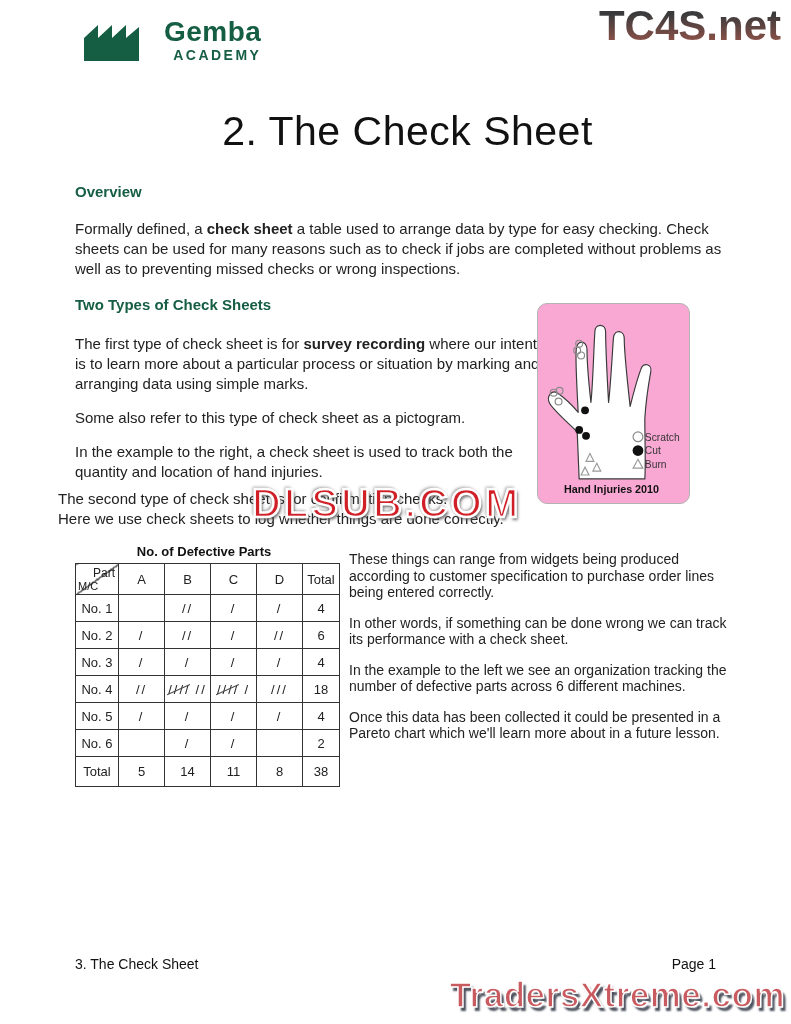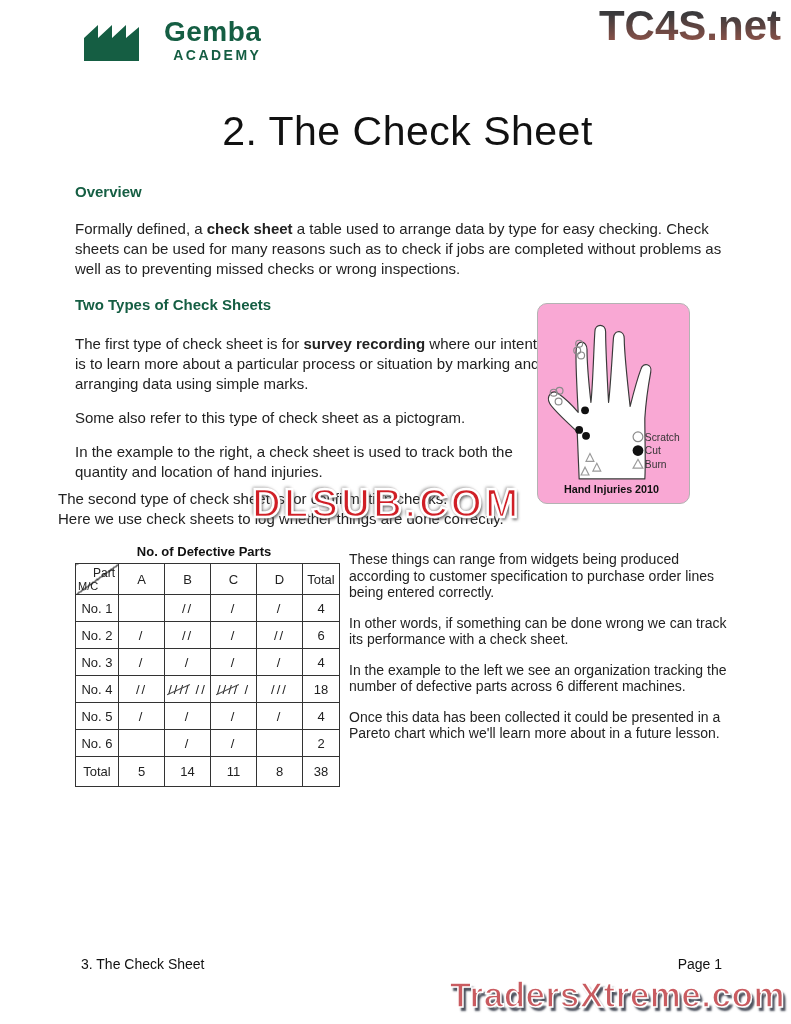--- a/index.html
+++ b/index.html
@@ -68,21 +68,21 @@
   td.tally{font-size:17px;color:#4a4a4a;letter-spacing:2px;font-weight:400;}
   .t5{position:relative;display:inline-block;margin-right:5px;}
   .t5::after{content:'';position:absolute;left:-2px;right:-1px;top:48%;
     border-top:1.6px solid #4a4a4a;transform:rotate(-24deg);}
   .tr{display:inline-block;}
   
   .right-col{position:absolute;left:349px;top:551px;width:388px;
     font-size:14px;line-height:16.5px;color:#222;}
   .right-col p{margin:0 0 14px 0;}
   
-  .footer{position:absolute;left:81px;top:956px;width:641px;display:flex;
+  .footer{position:absolute;left:75px;top:956px;width:641px;display:flex;
     justify-content:space-between;font-size:14px;color:#111;gap:8px;}
 </style>
 </head>
 <body>
 
 <div class="page">
 
   <div class="logo">
     <svg width="58" height="42" viewBox="0 0 58 42">
       <polygon points="0,42 0,19 14,6 14,19 28,6 28,19 42,6 42,19 55,8 55,42" fill="#155E43"></polygon>

